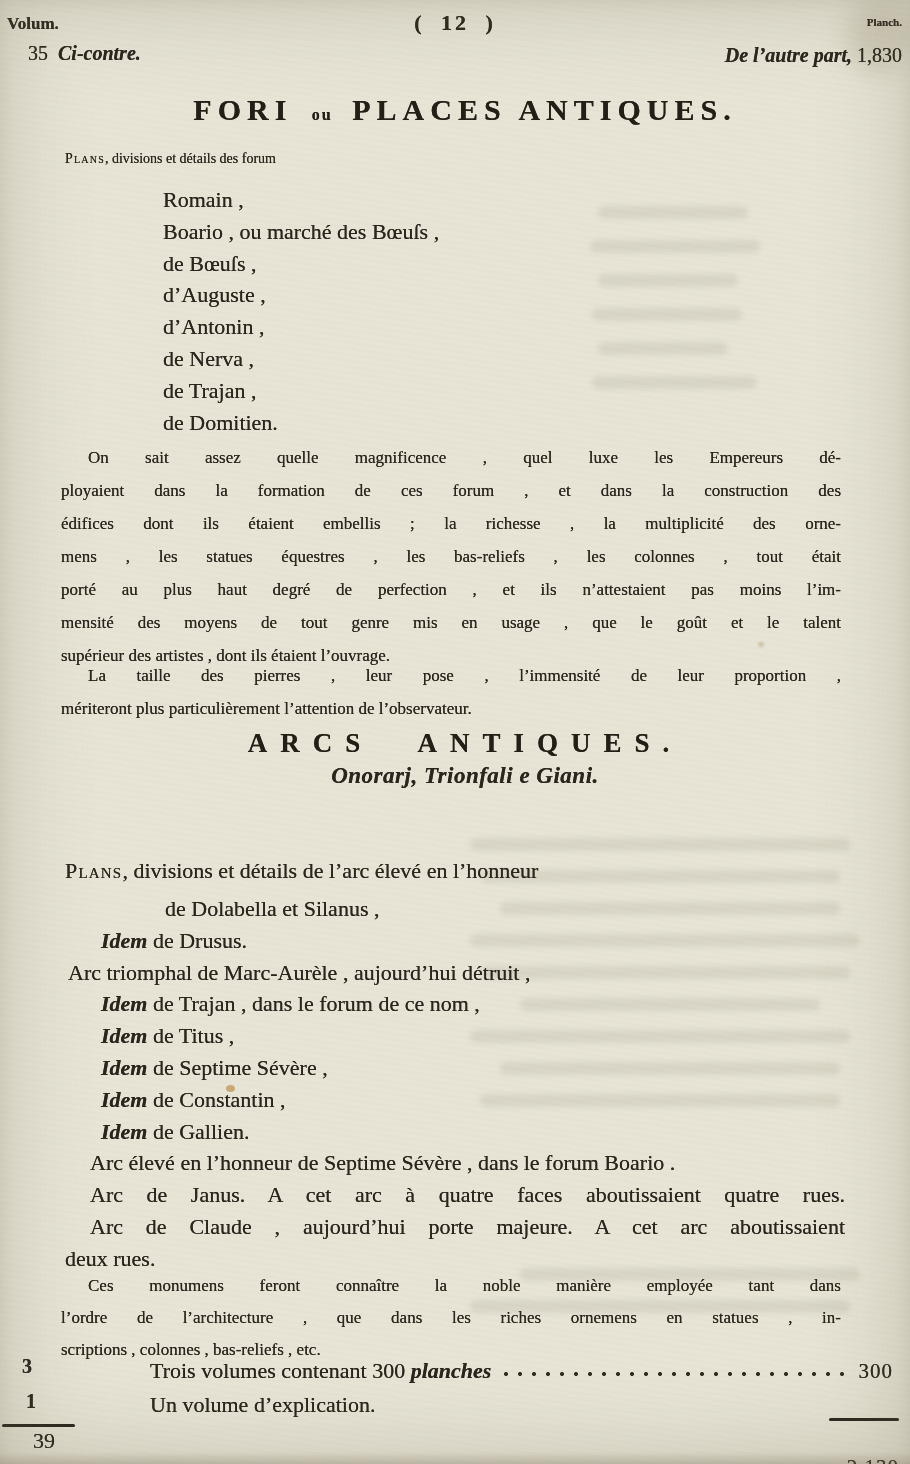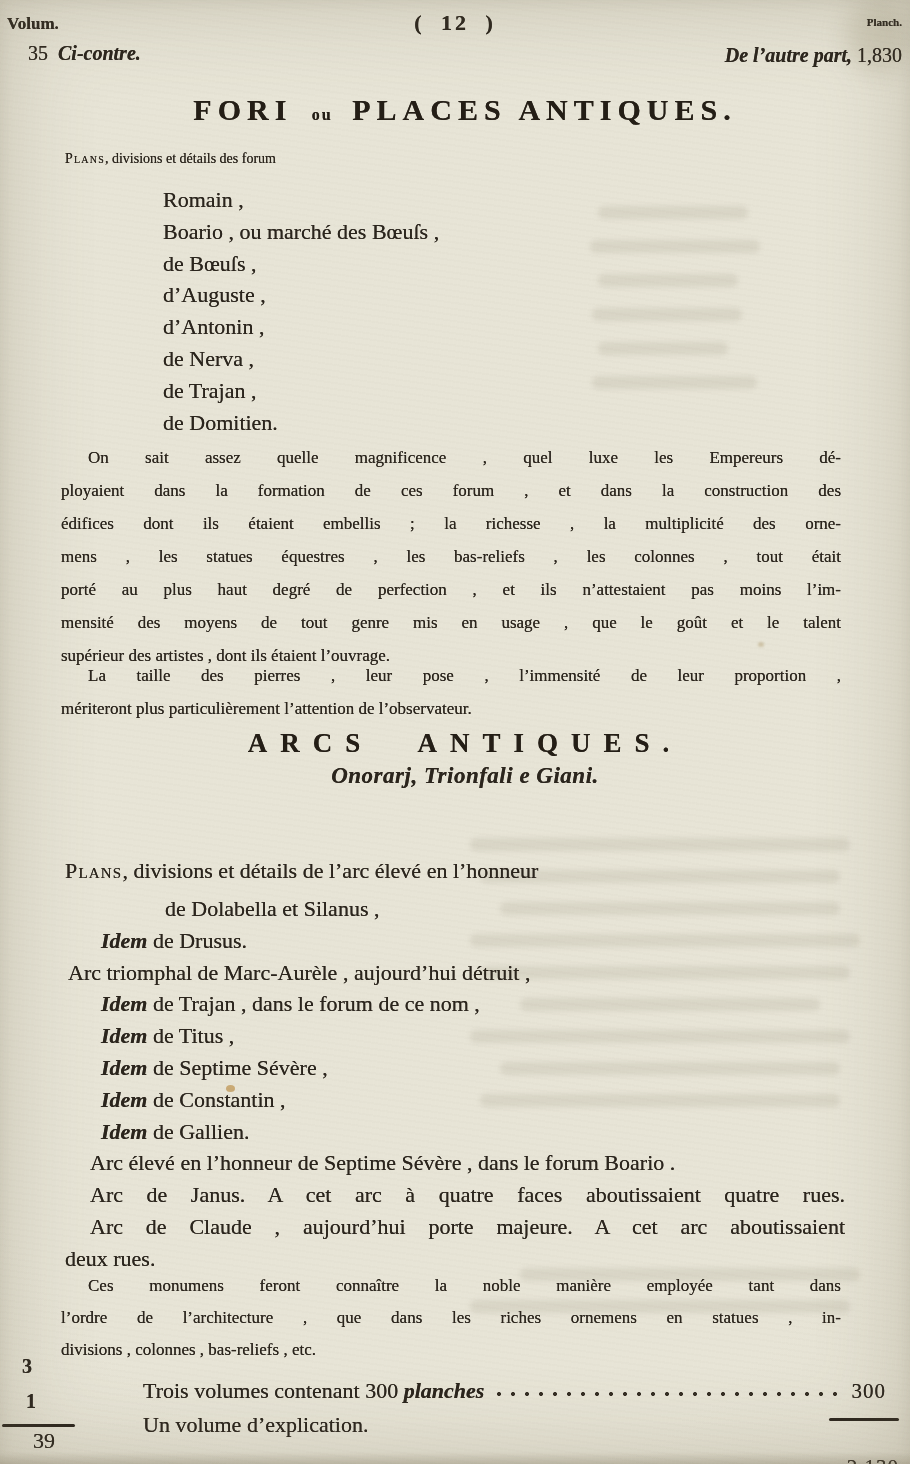--- a/index.html
+++ b/index.html
@@ -57,21 +57,21 @@
   .lead2{position:absolute;top:858px;left:65px;font-size:22px;}
   .list2{position:absolute;top:893px;left:65px;width:780px;font-size:22px;line-height:31.8px;}
   .list2 .it-pref{font-style:italic;font-weight:600;}
   .d1{padding-left:100px;}
   .d2{padding-left:36px;}
   .d0{padding-left:3px;}
   .fi{padding-left:25px;}
   .fj{padding-left:25px;text-align:justify;text-align-last:justify;}
   .fl{padding-left:0;}
 
-  .sumrow{position:absolute;left:53px;width:833px;display:flex;align-items:baseline;font-size:22px;margin-top:20px;}
+  .sumrow{position:absolute;left:60px;width:833px;display:flex;align-items:baseline;font-size:22px;}
   .r1{top:1358px;}
   .r2{top:1392px;}
   .sumrow .txt{padding-left:90px;white-space:pre;}
   .sumrow .itw{font-style:italic;font-weight:600;}
   .leader{flex:1 1 auto;align-self:flex-end;height:6px;margin:0 10px 7px 12px;
     background-image:radial-gradient(circle at 3px 3px, #352e24 1.7px, rgba(0,0,0,0) 2.3px);
     background-size:14px 6px;background-repeat:repeat-x;}
   .sumval{font-size:21px;letter-spacing:1px;text-align:center;}
   .mnum{position:absolute;font-size:20px;font-weight:600;}
   .m3{left:22px;top:1355px;}
@@ -169,21 +169,21 @@
     <div class="d2"><span class="it-pref">Idem</span><span> de Gallien.</span></div>
     <div class="fi"><span>Arc élevé en l’honneur de Septime Sévère , dans le forum Boario .</span></div>
     <div class="fj"><span>Arc de Janus. A cet arc à quatre faces aboutissaient quatre rues.</span></div>
     <div class="fj"><span>Arc de Claude , aujourd’hui porte majeure. A cet arc aboutissaient</span></div>
     <div class="fl"><span>deux rues.</span></div>
   </div>
 
   <div class="para p3">
     <div class="ln first">Ces monumens feront connaître la noble manière employée tant dans</div>
     <div class="ln">l’ordre de l’architecture , que dans les riches ornemens en statues , in-</div>
-    <div class="ln last">divisions , colonnes , bas-reliefs , etc.</div>
+    <div class="ln last">scriptions , colonnes , bas-reliefs , etc.</div>
   </div>
 
   <div class="mnum m3">3</div>
   <div class="mnum m1">1</div>
 
   <div class="sumrow r1">
     <span class="txt"><span>Trois volumes contenant 300 </span><span class="itw">planches</span></span>
     <span class="leader"></span>
     <span class="sumval">300</span>
   </div>

